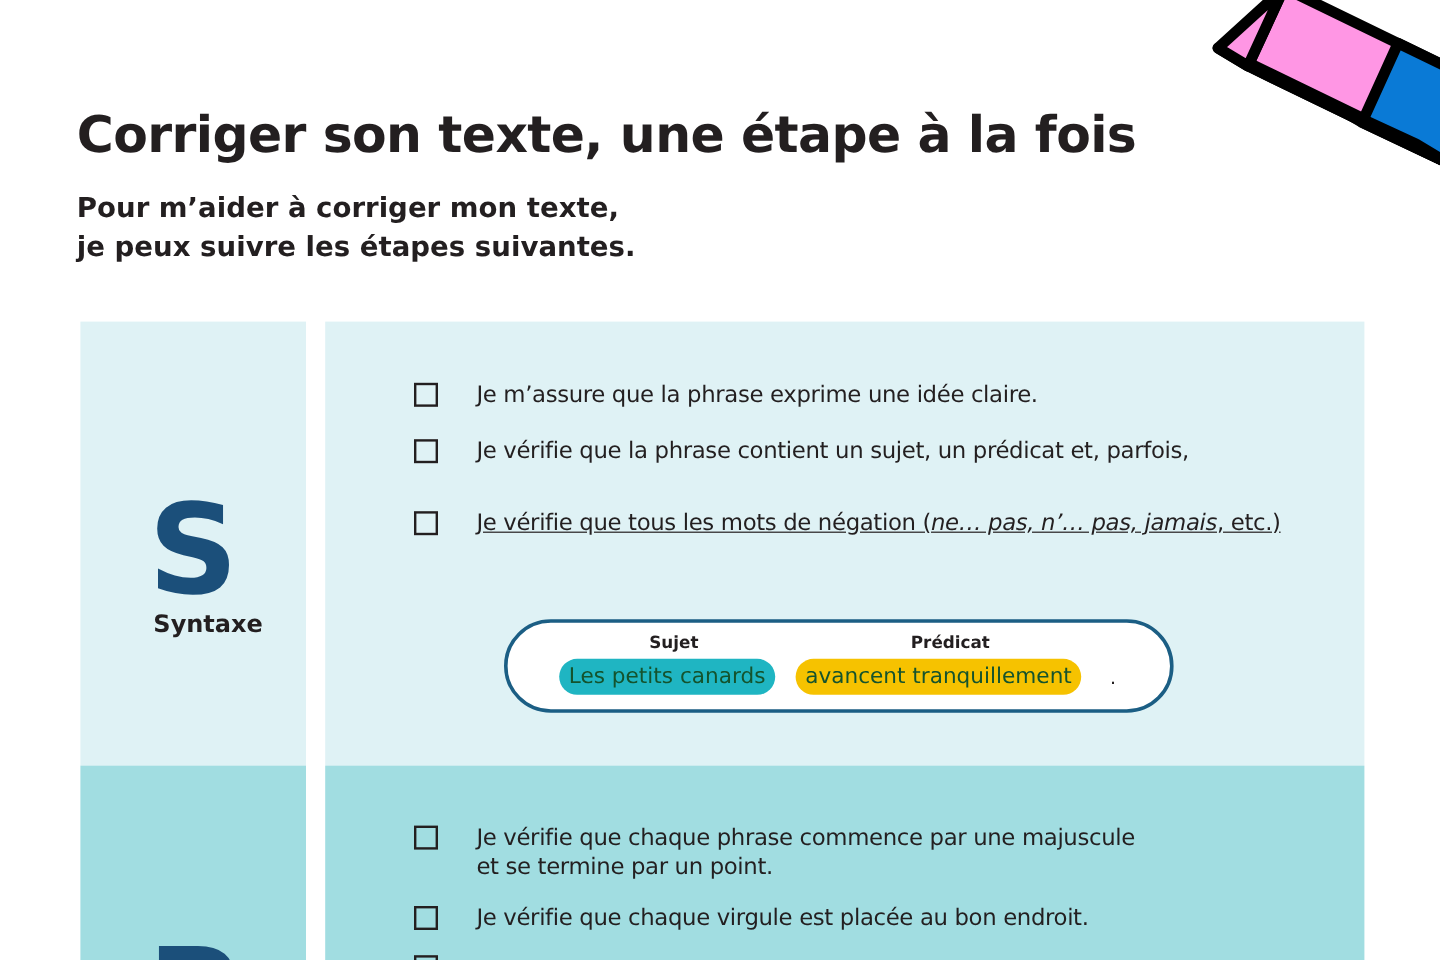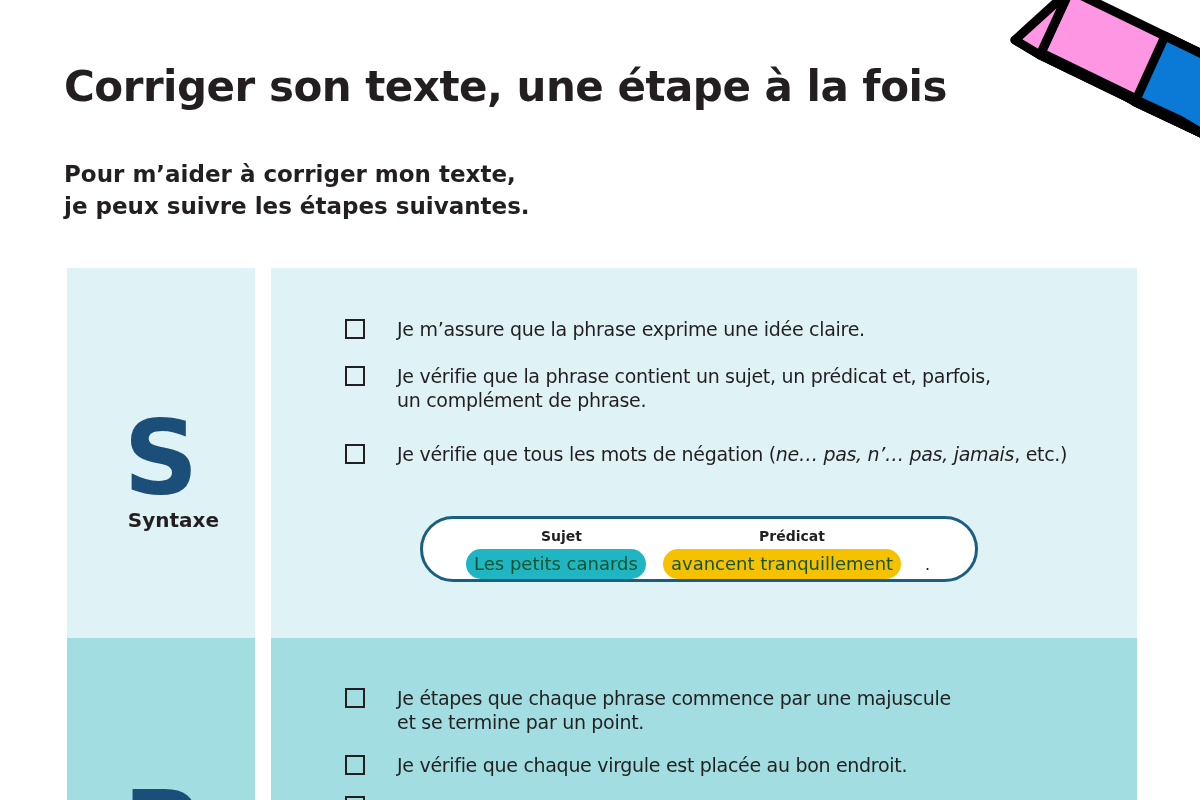--- a/index.html
+++ b/index.html
@@ -1,20 +1,20 @@
 <!DOCTYPE html>
 <html><head>
   <meta charset="utf-8">
   <style>
     * { box-sizing: border-box; margin: 0; padding: 0; }
     html, body { width: 1200px; height: 800px; overflow: hidden; background: #ffffff; }
     body { position: relative; font-family: "Liberation Sans", sans-serif; color: #231f20; }
 
     .title {
-      position: absolute; left: 64px; top: 62px;
+      position: absolute; left: 64px; top: 88px;
       font-family: "DejaVu Sans", sans-serif;
       font-weight: bold; font-size: 42px; letter-spacing: -0.5px;
       color: #231f20; white-space: nowrap;
     }
     .subtitle {
       position: absolute; left: 64px; top: 158px;
       font-family: "DejaVu Sans", sans-serif;
       font-weight: bold; font-size: 23px; line-height: 32px;
       color: #231f20;
     }
@@ -48,21 +48,21 @@
       width: 20px; height: 20px; border: 2px solid #231f20; background: transparent;
       margin-top: 2px; flex: none; cursor: pointer;
     }
     .check-text {
       margin-left: 32px; font-size: 19px; line-height: 24px; color: #231f20;
       font-family: "DejaVu Sans", sans-serif; font-weight: normal; letter-spacing: -0.3px;
     }
     .check-text i { font-style: italic; }
 
     .example-box {
-      position: absolute; left: 149px; top: 248px; width: 558px; height: 66px;
+      position: absolute; left: 149px; top: 248px; width: 558px; height: 78px;
       border: 3px solid #1b5e84; border-radius: 43px; background: #ffffff;
     }
     .ex-label {
       position: absolute; top: 9px; font-size: 14px; font-weight: bold;
       font-family: "DejaVu Sans", sans-serif; color: #231f20;
     }
     .pill {
       position: absolute; top: 30px; height: 30px; border-radius: 15px;
       font-size: 18px; line-height: 30px; padding: 0 8px; color: #14532d;
       font-family: "DejaVu Sans", sans-serif; white-space: nowrap;
@@ -97,24 +97,23 @@
 
 <div class="main sec1">
   <div class="check-item" style="top:49px;">
     <div class="checkbox"></div>
     <div class="check-text">Je m’assure que la phrase exprime une idée claire.</div>
   </div>
   <div class="check-item" style="top:96px;justify-content:center;">
     <div class="checkbox"></div>
     <div class="check-text">
       <div>Je vérifie que la phrase contient un sujet, un prédicat et, parfois,</div>
-      <div>un complément de phrase.</div>
     </div>
   </div>
-  <div class="check-item" style="top:174px;">
+  <div class="check-item" style="top:156px;text-decoration:underline;">
     <div class="checkbox"></div>
     <div class="check-text">
       <div><span>Je vérifie que tous les mots de négation (</span><i>ne… pas, n’… pas, jamais</i><span>, etc.)</span></div>
     </div>
   </div>
 
   <div class="example-box">
     <div class="ex-label" style="left:118px;">Sujet</div>
     <div class="ex-label" style="left:336px;">Prédicat</div>
     <div class="pill pill-sujet">Les petits canards</div>
@@ -124,21 +123,21 @@
 </div>
 
 <div class="side sec2">
   <div class="big-letter" style="top:138px;">P</div>
 </div>
 
 <div class="main sec2">
   <div class="check-item" style="top:48px;">
     <div class="checkbox"></div>
     <div class="check-text">
-      <div>Je étapes que chaque phrase commence par une majuscule</div>
+      <div>Je vérifie que chaque phrase commence par une majuscule</div>
       <div>et se termine par un point.</div>
     </div>
   </div>
   <div class="check-item" style="top:115px;">
     <div class="checkbox"></div>
     <div class="check-text">Je vérifie que chaque virgule est placée au bon endroit.</div>
   </div>
   <div class="check-item" style="top:156px;">
     <div class="checkbox"></div>
     <div class="check-text"></div>

